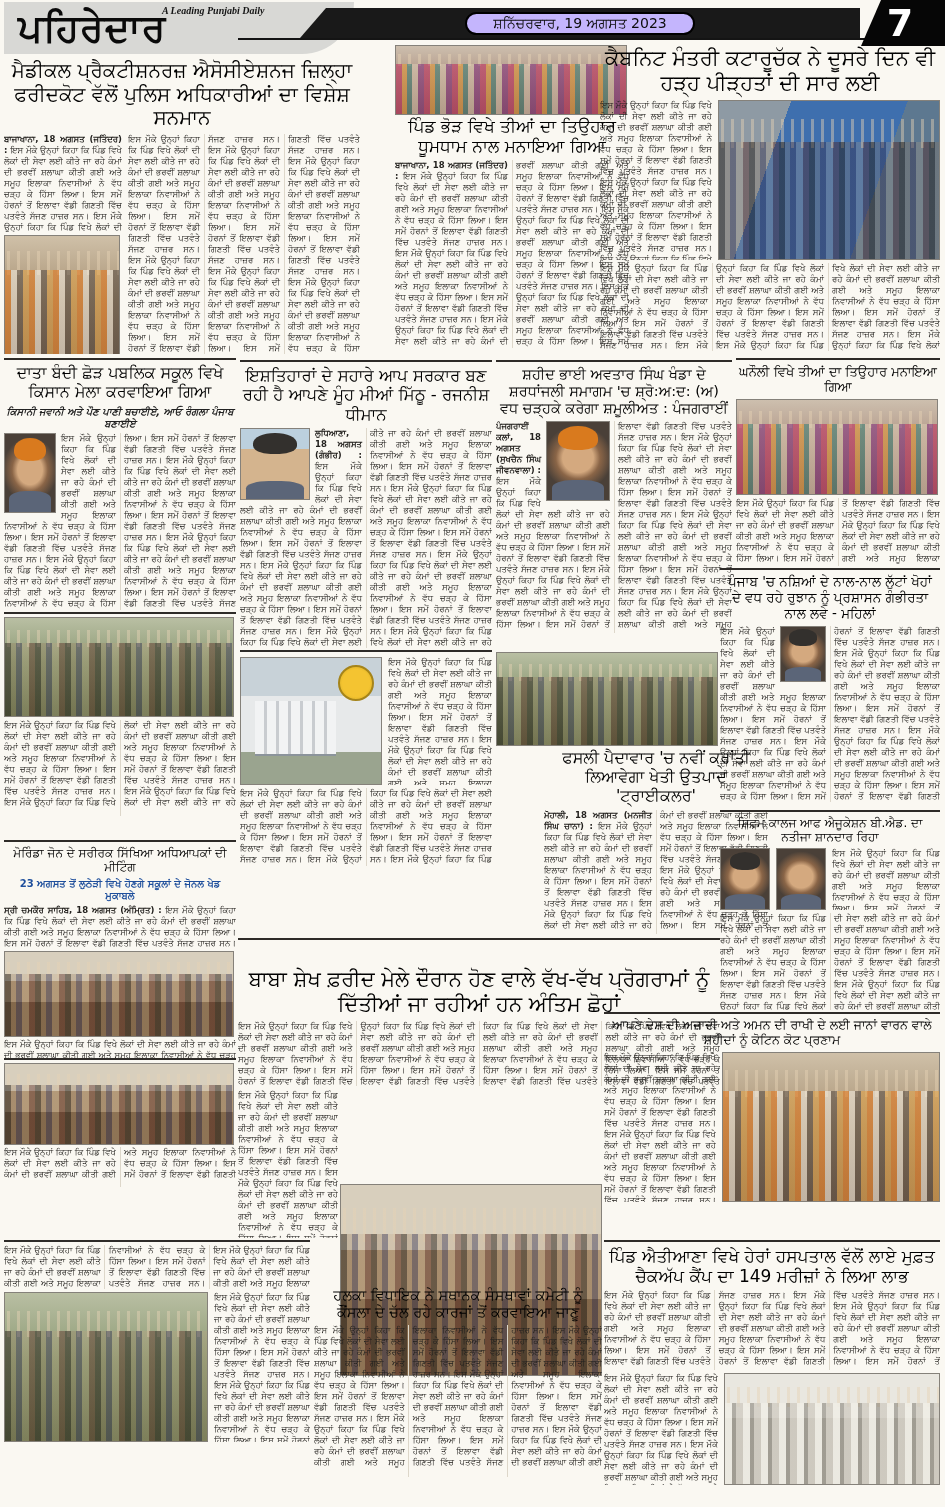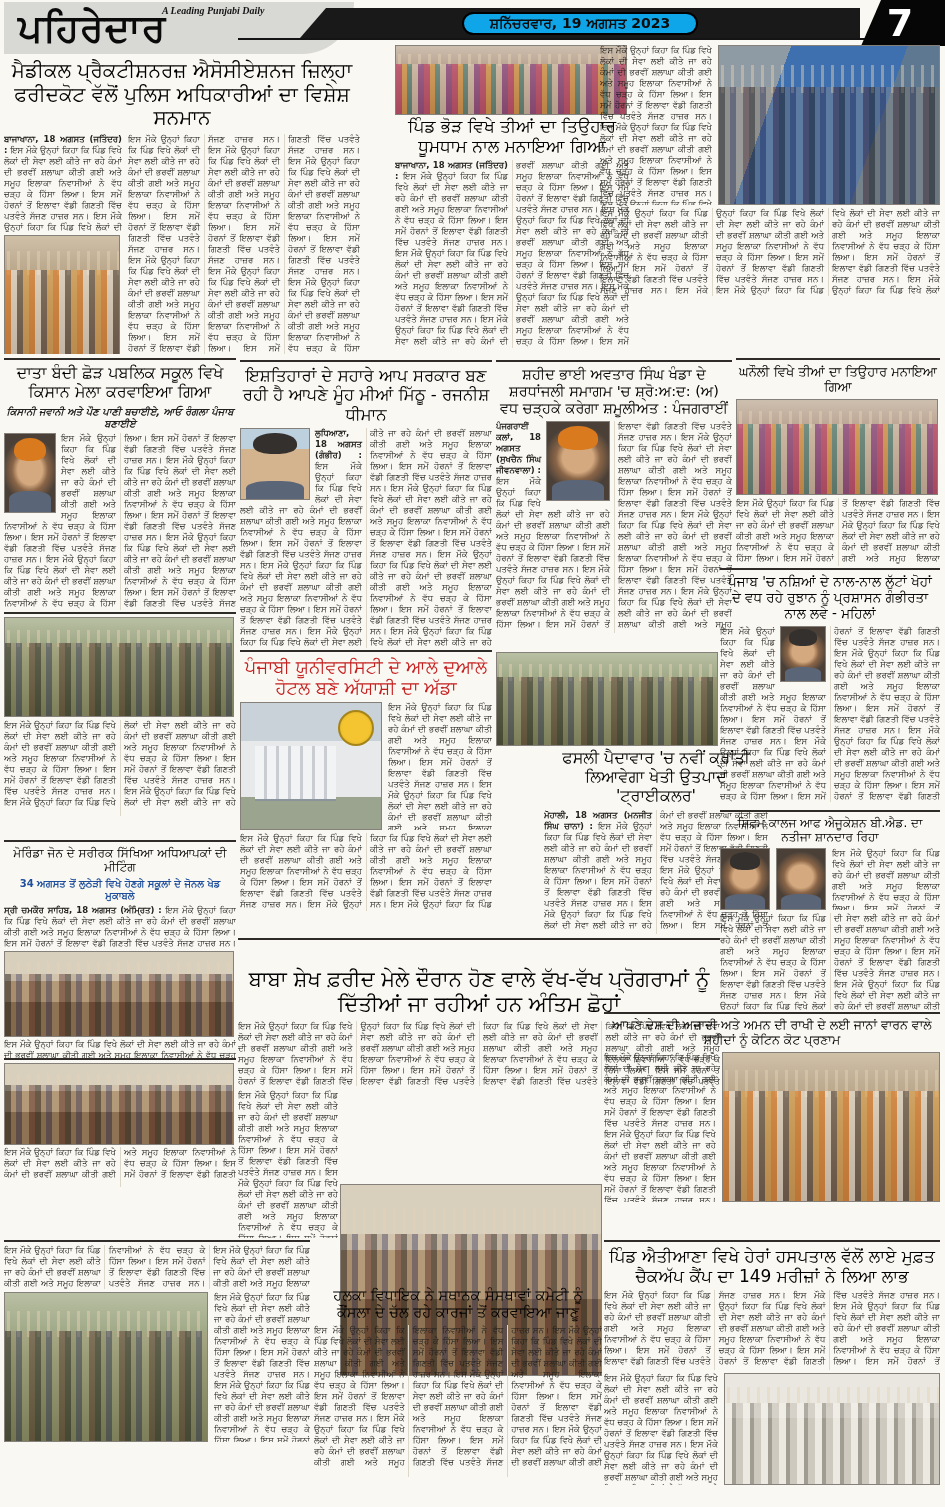--- a/index.html
+++ b/index.html
@@ -46,21 +46,21 @@
   .turban-dark::before{content:"";position:absolute;left:18%;top:5%;width:64%;height:30%;border-radius:50% 50% 40% 40%;background:#33302d;}
   .t-office{background:linear-gradient(180deg,#bcd0de 0 28%,#d4b48e 28%);}
   .pfloat{float:left;margin:0 5px 2px 0;}
   .pfloat-r{float:right;margin:0 0 2px 5px;}
   
   #masthead-box{position:absolute;left:4px;top:2px;width:350px;height:52px;background:#d8d8d5;border-radius:0 0 60px 0;}
   #logo{position:absolute;left:14px;top:4px;font-size:38px;font-weight:bold;letter-spacing:1px;color:#0a0a0a;}
   #tagline{position:absolute;left:158px;top:3px;font-family:"Liberation Serif",serif;font-style:italic;font-weight:bold;font-size:10px;color:#141414;}
   #band{position:absolute;left:300px;top:8px;width:560px;height:30px;background:#191919;
     clip-path:polygon(26px 0,100% 0,100% 100%,0 100%);display:flex;align-items:center;justify-content:center;}
-  #date-pill{background:#0ea5e9;border:2px solid #000;border-radius:14px;padding:1px 26px;font-size:14px;font-weight:bold;color:#0c0c0c;white-space:nowrap;}
+  #date-pill{background:#c4b5fd;border:2px solid #000;border-radius:14px;padding:1px 26px;font-size:14px;font-weight:normal;color:#0c0c0c;white-space:nowrap;}
   #band-rule{position:absolute;left:238px;top:38px;width:707px;height:2px;background:#141414;}
   #pagenum{position:absolute;right:0;top:0;width:90px;height:46px;background:#060606;
     clip-path:polygon(26px 0,100% 0,100% 100%,6px 100%);display:flex;align-items:center;justify-content:center;
     color:#fff;font-size:38px;font-weight:bold;}
 </style>
 </head>
 <body>
 
 <div id="masthead-box">
   <div id="tagline">A Leading Punjabi Daily</div>
@@ -83,20 +83,21 @@
   </div>
 </div>
 
 <div class="art" style="left:362px;top:45px;width:234px;height:312px;margin-left:33px;">
   <div class="photo t-colorful crowd" style="width:232px;height:70px;"></div>
   <div class="h1" style="font-size:17px;">ਪਿੰਡ ਭੋੜ ਵਿਖੇ ਤੀਆਂ ਦਾ ਤਿਉਹਾਰ ਧੂਮਧਾਮ ਨਾਲ ਮਨਾਇਆ ਗਿਆ</div>
   <div class="greek cols2" style="height:188px;"><b class="dateline">ਬਾਜਾਖਾਨਾ, 18 ਅਗਸਤ (ਜਤਿੰਦਰ) :</b> <span>ਇਸ ਮੌਕੇ ਉਨ੍ਹਾਂ ਕਿਹਾ ਕਿ ਪਿੰਡ ਵਿਖੇ ਲੋਕਾਂ ਦੀ ਸੇਵਾ ਲਈ ਕੀਤੇ ਜਾ ਰਹੇ ਕੰਮਾਂ ਦੀ ਭਰਵੀਂ ਸ਼ਲਾਘਾ ਕੀਤੀ ਗਈ ਅਤੇ ਸਮੂਹ ਇਲਾਕਾ ਨਿਵਾਸੀਆਂ ਨੇ ਵੱਧ ਚੜ੍ਹ ਕੇ ਹਿੱਸਾ ਲਿਆ। ਇਸ ਸਮੇਂ ਹੋਰਨਾਂ ਤੋਂ ਇਲਾਵਾ ਵੱਡੀ ਗਿਣਤੀ ਵਿੱਚ ਪਤਵੰਤੇ ਸੱਜਣ ਹਾਜ਼ਰ ਸਨ। ਇਸ ਮੌਕੇ ਉਨ੍ਹਾਂ ਕਿਹਾ ਕਿ ਪਿੰਡ ਵਿਖੇ ਲੋਕਾਂ ਦੀ ਸੇਵਾ ਲਈ ਕੀਤੇ ਜਾ ਰਹੇ ਕੰਮਾਂ ਦੀ ਭਰਵੀਂ ਸ਼ਲਾਘਾ ਕੀਤੀ ਗਈ ਅਤੇ ਸਮੂਹ ਇਲਾਕਾ ਨਿਵਾਸੀਆਂ ਨੇ ਵੱਧ ਚੜ੍ਹ ਕੇ ਹਿੱਸਾ ਲਿਆ। ਇਸ ਸਮੇਂ ਹੋਰਨਾਂ ਤੋਂ ਇਲਾਵਾ ਵੱਡੀ ਗਿਣਤੀ ਵਿੱਚ ਪਤਵੰਤੇ ਸੱਜਣ ਹਾਜ਼ਰ ਸਨ। ਇਸ ਮੌਕੇ ਉਨ੍ਹਾਂ ਕਿਹਾ ਕਿ ਪਿੰਡ ਵਿਖੇ ਲੋਕਾਂ ਦੀ ਸੇਵਾ ਲਈ ਕੀਤੇ ਜਾ ਰਹੇ ਕੰਮਾਂ ਦੀ ਭਰਵੀਂ ਸ਼ਲਾਘਾ ਕੀਤੀ ਗਈ ਅਤੇ ਸਮੂਹ ਇਲਾਕਾ ਨਿਵਾਸੀਆਂ ਨੇ ਵੱਧ ਚੜ੍ਹ ਕੇ ਹਿੱਸਾ ਲਿਆ। ਇਸ ਸਮੇਂ ਹੋਰਨਾਂ ਤੋਂ ਇਲਾਵਾ ਵੱਡੀ ਗਿਣਤੀ ਵਿੱਚ ਪਤਵੰਤੇ ਸੱਜਣ ਹਾਜ਼ਰ ਸਨ। ਇਸ ਮੌਕੇ ਉਨ੍ਹਾਂ ਕਿਹਾ ਕਿ ਪਿੰਡ ਵਿਖੇ ਲੋਕਾਂ ਦੀ ਸੇਵਾ ਲਈ ਕੀਤੇ ਜਾ ਰਹੇ ਕੰਮਾਂ ਦੀ ਭਰਵੀਂ ਸ਼ਲਾਘਾ ਕੀਤੀ ਗਈ ਅਤੇ ਸਮੂਹ ਇਲਾਕਾ ਨਿਵਾਸੀਆਂ ਨੇ ਵੱਧ ਚੜ੍ਹ ਕੇ ਹਿੱਸਾ ਲਿਆ। ਇਸ ਸਮੇਂ ਹੋਰਨਾਂ ਤੋਂ ਇਲਾਵਾ ਵੱਡੀ ਗਿਣਤੀ ਵਿੱਚ ਪਤਵੰਤੇ ਸੱਜਣ ਹਾਜ਼ਰ ਸਨ। ਇਸ ਮੌਕੇ ਉਨ੍ਹਾਂ ਕਿਹਾ ਕਿ ਪਿੰਡ ਵਿਖੇ ਲੋਕਾਂ ਦੀ ਸੇਵਾ ਲਈ ਕੀਤੇ ਜਾ ਰਹੇ ਕੰਮਾਂ ਦੀ ਭਰਵੀਂ ਸ਼ਲਾਘਾ ਕੀਤੀ ਗਈ ਅਤੇ ਸਮੂਹ ਇਲਾਕਾ ਨਿਵਾਸੀਆਂ ਨੇ ਵੱਧ ਚੜ੍ਹ ਕੇ ਹਿੱਸਾ ਲਿਆ। ਇਸ ਸਮੇਂ ਹੋਰਨਾਂ ਤੋਂ ਇਲਾਵਾ ਵੱਡੀ ਗਿਣਤੀ ਵਿੱਚ ਪਤਵੰਤੇ ਸੱਜਣ ਹਾਜ਼ਰ ਸਨ। </span></div>
 </div>
 
 <div class="art" style="left:600px;top:45px;width:340px;height:310px;">
+  <div class="h1" style="font-size:21px;">ਕੈਬਨਿਟ ਮੰਤਰੀ ਕਟਾਰੂਚੱਕ ਨੇ ਦੂਸਰੇ ਦਿਨ ਵੀ ਹੜ੍ਹ ਪੀੜ੍ਹਤਾਂ ਦੀ ਸਾਰ ਲਈ</div>
   <div class="row" style="height:160px;">
     <div class="greek" style="width:112px;height:160px;"><span>ਇਸ ਮੌਕੇ ਉਨ੍ਹਾਂ ਕਿਹਾ ਕਿ ਪਿੰਡ ਵਿਖੇ ਲੋਕਾਂ ਦੀ ਸੇਵਾ ਲਈ ਕੀਤੇ ਜਾ ਰਹੇ ਕੰਮਾਂ ਦੀ ਭਰਵੀਂ ਸ਼ਲਾਘਾ ਕੀਤੀ ਗਈ ਅਤੇ ਸਮੂਹ ਇਲਾਕਾ ਨਿਵਾਸੀਆਂ ਨੇ ਵੱਧ ਚੜ੍ਹ ਕੇ ਹਿੱਸਾ ਲਿਆ। ਇਸ ਸਮੇਂ ਹੋਰਨਾਂ ਤੋਂ ਇਲਾਵਾ ਵੱਡੀ ਗਿਣਤੀ ਵਿੱਚ ਪਤਵੰਤੇ ਸੱਜਣ ਹਾਜ਼ਰ ਸਨ। ਇਸ ਮੌਕੇ ਉਨ੍ਹਾਂ ਕਿਹਾ ਕਿ ਪਿੰਡ ਵਿਖੇ ਲੋਕਾਂ ਦੀ ਸੇਵਾ ਲਈ ਕੀਤੇ ਜਾ ਰਹੇ ਕੰਮਾਂ ਦੀ ਭਰਵੀਂ ਸ਼ਲਾਘਾ ਕੀਤੀ ਗਈ ਅਤੇ ਸਮੂਹ ਇਲਾਕਾ ਨਿਵਾਸੀਆਂ ਨੇ ਵੱਧ ਚੜ੍ਹ ਕੇ ਹਿੱਸਾ ਲਿਆ। ਇਸ ਸਮੇਂ ਹੋਰਨਾਂ ਤੋਂ ਇਲਾਵਾ ਵੱਡੀ ਗਿਣਤੀ ਵਿੱਚ ਪਤਵੰਤੇ ਸੱਜਣ ਹਾਜ਼ਰ ਸਨ। ਇਸ ਮੌਕੇ ਉਨ੍ਹਾਂ ਕਿਹਾ ਕਿ ਪਿੰਡ ਵਿਖੇ ਲੋਕਾਂ ਦੀ ਸੇਵਾ ਲਈ ਕੀਤੇ ਜਾ ਰਹੇ ਕੰਮਾਂ ਦੀ ਭਰਵੀਂ ਸ਼ਲਾਘਾ ਕੀਤੀ ਗਈ ਅਤੇ ਸਮੂਹ ਇਲਾਕਾ ਨਿਵਾਸੀਆਂ ਨੇ ਵੱਧ ਚੜ੍ਹ ਕੇ ਹਿੱਸਾ ਲਿਆ। ਇਸ ਸਮੇਂ ਹੋਰਨਾਂ ਤੋਂ ਇਲਾਵਾ ਵੱਡੀ ਗਿਣਤੀ ਵਿੱਚ ਪਤਵੰਤੇ ਸੱਜਣ ਹਾਜ਼ਰ ਸਨ। </span></div>
     <div class="photo t-blue crowd" style="flex:1;height:160px;"></div>
   </div>
   <div class="greek cols3" style="height:88px;margin-top:3px;"><span>ਇਸ ਮੌਕੇ ਉਨ੍ਹਾਂ ਕਿਹਾ ਕਿ ਪਿੰਡ ਵਿਖੇ ਲੋਕਾਂ ਦੀ ਸੇਵਾ ਲਈ ਕੀਤੇ ਜਾ ਰਹੇ ਕੰਮਾਂ ਦੀ ਭਰਵੀਂ ਸ਼ਲਾਘਾ ਕੀਤੀ ਗਈ ਅਤੇ ਸਮੂਹ ਇਲਾਕਾ ਨਿਵਾਸੀਆਂ ਨੇ ਵੱਧ ਚੜ੍ਹ ਕੇ ਹਿੱਸਾ ਲਿਆ। ਇਸ ਸਮੇਂ ਹੋਰਨਾਂ ਤੋਂ ਇਲਾਵਾ ਵੱਡੀ ਗਿਣਤੀ ਵਿੱਚ ਪਤਵੰਤੇ ਸੱਜਣ ਹਾਜ਼ਰ ਸਨ। ਇਸ ਮੌਕੇ ਉਨ੍ਹਾਂ ਕਿਹਾ ਕਿ ਪਿੰਡ ਵਿਖੇ ਲੋਕਾਂ ਦੀ ਸੇਵਾ ਲਈ ਕੀਤੇ ਜਾ ਰਹੇ ਕੰਮਾਂ ਦੀ ਭਰਵੀਂ ਸ਼ਲਾਘਾ ਕੀਤੀ ਗਈ ਅਤੇ ਸਮੂਹ ਇਲਾਕਾ ਨਿਵਾਸੀਆਂ ਨੇ ਵੱਧ ਚੜ੍ਹ ਕੇ ਹਿੱਸਾ ਲਿਆ। ਇਸ ਸਮੇਂ ਹੋਰਨਾਂ ਤੋਂ ਇਲਾਵਾ ਵੱਡੀ ਗਿਣਤੀ ਵਿੱਚ ਪਤਵੰਤੇ ਸੱਜਣ ਹਾਜ਼ਰ ਸਨ। ਇਸ ਮੌਕੇ ਉਨ੍ਹਾਂ ਕਿਹਾ ਕਿ ਪਿੰਡ ਵਿਖੇ ਲੋਕਾਂ ਦੀ ਸੇਵਾ ਲਈ ਕੀਤੇ ਜਾ ਰਹੇ ਕੰਮਾਂ ਦੀ ਭਰਵੀਂ ਸ਼ਲਾਘਾ ਕੀਤੀ ਗਈ ਅਤੇ ਸਮੂਹ ਇਲਾਕਾ ਨਿਵਾਸੀਆਂ ਨੇ ਵੱਧ ਚੜ੍ਹ ਕੇ ਹਿੱਸਾ ਲਿਆ। ਇਸ ਸਮੇਂ ਹੋਰਨਾਂ ਤੋਂ ਇਲਾਵਾ ਵੱਡੀ ਗਿਣਤੀ ਵਿੱਚ ਪਤਵੰਤੇ ਸੱਜਣ ਹਾਜ਼ਰ ਸਨ। ਇਸ ਮੌਕੇ ਉਨ੍ਹਾਂ ਕਿਹਾ ਕਿ ਪਿੰਡ ਵਿਖੇ ਲੋਕਾਂ ਦੀ ਸੇਵਾ ਲਈ ਕੀਤੇ ਜਾ ਰਹੇ ਕੰਮਾਂ ਦੀ ਭਰਵੀਂ ਸ਼ਲਾਘਾ ਕੀਤੀ ਗਈ ਅਤੇ ਸਮੂਹ ਇਲਾਕਾ ਨਿਵਾਸੀਆਂ ਨੇ ਵੱਧ ਚੜ੍ਹ ਕੇ ਹਿੱਸਾ ਲਿਆ। ਇਸ ਸਮੇਂ ਹੋਰਨਾਂ ਤੋਂ ਇਲਾਵਾ ਵੱਡੀ ਗਿਣਤੀ ਵਿੱਚ ਪਤਵੰਤੇ ਸੱਜਣ ਹਾਜ਼ਰ ਸਨ। </span></div>
 </div>
 
 <div class="art ruled" style="left:4px;top:358px;width:232px;height:252px;">
   <div class="h1" style="font-size:16px;">ਦਾਤਾ ਬੰਦੀ ਛੋੜ ਪਬਲਿਕ ਸਕੂਲ ਵਿਖੇ ਕਿਸਾਨ ਮੇਲਾ ਕਰਵਾਇਆ ਗਿਆ</div>
   <div class="sub">ਕਿਸਾਨੀ ਜਵਾਨੀ ਅਤੇ ਪੌਣ ਪਾਣੀ ਬਚਾਈਏ, ਆਓ ਰੰਗਲਾ ਪੰਜਾਬ ਬਣਾਈਏ</div>
@@ -135,21 +136,20 @@
     <span>ਇਸ ਮੌਕੇ ਉਨ੍ਹਾਂ ਕਿਹਾ ਕਿ ਪਿੰਡ ਵਿਖੇ ਲੋਕਾਂ ਦੀ ਸੇਵਾ ਲਈ ਕੀਤੇ ਜਾ ਰਹੇ ਕੰਮਾਂ ਦੀ ਭਰਵੀਂ ਸ਼ਲਾਘਾ ਕੀਤੀ ਗਈ ਅਤੇ ਸਮੂਹ ਇਲਾਕਾ ਨਿਵਾਸੀਆਂ ਨੇ ਵੱਧ ਚੜ੍ਹ ਕੇ ਹਿੱਸਾ ਲਿਆ। ਇਸ ਸਮੇਂ ਹੋਰਨਾਂ ਤੋਂ ਇਲਾਵਾ ਵੱਡੀ ਗਿਣਤੀ ਵਿੱਚ ਪਤਵੰਤੇ ਸੱਜਣ ਹਾਜ਼ਰ ਸਨ। ਇਸ ਮੌਕੇ ਉਨ੍ਹਾਂ ਕਿਹਾ ਕਿ ਪਿੰਡ ਵਿਖੇ ਲੋਕਾਂ ਦੀ ਸੇਵਾ ਲਈ ਕੀਤੇ ਜਾ ਰਹੇ ਕੰਮਾਂ ਦੀ ਭਰਵੀਂ ਸ਼ਲਾਘਾ ਕੀਤੀ ਗਈ ਅਤੇ ਸਮੂਹ ਇਲਾਕਾ ਨਿਵਾਸੀਆਂ ਨੇ ਵੱਧ ਚੜ੍ਹ ਕੇ ਹਿੱਸਾ ਲਿਆ। ਇਸ ਸਮੇਂ ਹੋਰਨਾਂ ਤੋਂ ਇਲਾਵਾ ਵੱਡੀ ਗਿਣਤੀ ਵਿੱਚ ਪਤਵੰਤੇ ਸੱਜਣ ਹਾਜ਼ਰ ਸਨ। ਇਸ ਮੌਕੇ ਉਨ੍ਹਾਂ ਕਿਹਾ ਕਿ ਪਿੰਡ ਵਿਖੇ ਲੋਕਾਂ ਦੀ ਸੇਵਾ ਲਈ ਕੀਤੇ ਜਾ ਰਹੇ ਕੰਮਾਂ ਦੀ ਭਰਵੀਂ ਸ਼ਲਾਘਾ ਕੀਤੀ ਗਈ ਅਤੇ ਸਮੂਹ ਇਲਾਕਾ ਨਿਵਾਸੀਆਂ ਨੇ ਵੱਧ ਚੜ੍ਹ ਕੇ ਹਿੱਸਾ ਲਿਆ। ਇਸ ਸਮੇਂ ਹੋਰਨਾਂ ਤੋਂ ਇਲਾਵਾ ਵੱਡੀ ਗਿਣਤੀ ਵਿੱਚ ਪਤਵੰਤੇ ਸੱਜਣ ਹਾਜ਼ਰ ਸਨ। ਇਸ ਮੌਕੇ ਉਨ੍ਹਾਂ ਕਿਹਾ ਕਿ ਪਿੰਡ ਵਿਖੇ ਲੋਕਾਂ ਦੀ ਸੇਵਾ ਲਈ ਕੀਤੇ ਜਾ ਰਹੇ ਕੰਮਾਂ ਦੀ ਭਰਵੀਂ ਸ਼ਲਾਘਾ ਕੀਤੀ ਗਈ ਅਤੇ ਸਮੂਹ ਇਲਾਕਾ ਨਿਵਾਸੀਆਂ ਨੇ ਵੱਧ ਚੜ੍ਹ ਕੇ ਹਿੱਸਾ ਲਿਆ। ਇਸ ਸਮੇਂ ਹੋਰਨਾਂ ਤੋਂ ਇਲਾਵਾ ਵੱਡੀ ਗਿਣਤੀ ਵਿੱਚ ਪਤਵੰਤੇ ਸੱਜਣ ਹਾਜ਼ਰ ਸਨ। ਇਸ ਮੌਕੇ ਉਨ੍ਹਾਂ ਕਿਹਾ ਕਿ ਪਿੰਡ ਵਿਖੇ ਲੋਕਾਂ ਦੀ ਸੇਵਾ ਲਈ ਕੀਤੇ ਜਾ ਰਹੇ ਕੰਮਾਂ ਦੀ ਭਰਵੀਂ ਸ਼ਲਾਘਾ ਕੀਤੀ ਗਈ ਅਤੇ ਸਮੂਹ ਇਲਾਕਾ ਨਿਵਾਸੀਆਂ ਨੇ ਵੱਧ ਚੜ੍ਹ ਕੇ ਹਿੱਸਾ ਲਿਆ। ਇਸ ਸਮੇਂ ਹੋਰਨਾਂ ਤੋਂ ਇਲਾਵਾ ਵੱਡੀ ਗਿਣਤੀ ਵਿੱਚ ਪਤਵੰਤੇ ਸੱਜਣ ਹਾਜ਼ਰ ਸਨ। </span>
   </div>
 </div>
 
 <div class="art ruled" style="left:4px;top:612px;width:232px;height:226px;">
   <div class="photo t-green crowd" style="width:230px;height:100px;"></div>
   <div class="greek cols2" style="height:96px;margin-top:3px;"><span>ਇਸ ਮੌਕੇ ਉਨ੍ਹਾਂ ਕਿਹਾ ਕਿ ਪਿੰਡ ਵਿਖੇ ਲੋਕਾਂ ਦੀ ਸੇਵਾ ਲਈ ਕੀਤੇ ਜਾ ਰਹੇ ਕੰਮਾਂ ਦੀ ਭਰਵੀਂ ਸ਼ਲਾਘਾ ਕੀਤੀ ਗਈ ਅਤੇ ਸਮੂਹ ਇਲਾਕਾ ਨਿਵਾਸੀਆਂ ਨੇ ਵੱਧ ਚੜ੍ਹ ਕੇ ਹਿੱਸਾ ਲਿਆ। ਇਸ ਸਮੇਂ ਹੋਰਨਾਂ ਤੋਂ ਇਲਾਵਾ ਵੱਡੀ ਗਿਣਤੀ ਵਿੱਚ ਪਤਵੰਤੇ ਸੱਜਣ ਹਾਜ਼ਰ ਸਨ। ਇਸ ਮੌਕੇ ਉਨ੍ਹਾਂ ਕਿਹਾ ਕਿ ਪਿੰਡ ਵਿਖੇ ਲੋਕਾਂ ਦੀ ਸੇਵਾ ਲਈ ਕੀਤੇ ਜਾ ਰਹੇ ਕੰਮਾਂ ਦੀ ਭਰਵੀਂ ਸ਼ਲਾਘਾ ਕੀਤੀ ਗਈ ਅਤੇ ਸਮੂਹ ਇਲਾਕਾ ਨਿਵਾਸੀਆਂ ਨੇ ਵੱਧ ਚੜ੍ਹ ਕੇ ਹਿੱਸਾ ਲਿਆ। ਇਸ ਸਮੇਂ ਹੋਰਨਾਂ ਤੋਂ ਇਲਾਵਾ ਵੱਡੀ ਗਿਣਤੀ ਵਿੱਚ ਪਤਵੰਤੇ ਸੱਜਣ ਹਾਜ਼ਰ ਸਨ। ਇਸ ਮੌਕੇ ਉਨ੍ਹਾਂ ਕਿਹਾ ਕਿ ਪਿੰਡ ਵਿਖੇ ਲੋਕਾਂ ਦੀ ਸੇਵਾ ਲਈ ਕੀਤੇ ਜਾ ਰਹੇ ਕੰਮਾਂ ਦੀ ਭਰਵੀਂ ਸ਼ਲਾਘਾ ਕੀਤੀ ਗਈ ਅਤੇ ਸਮੂਹ ਇਲਾਕਾ ਨਿਵਾਸੀਆਂ ਨੇ ਵੱਧ ਚੜ੍ਹ ਕੇ ਹਿੱਸਾ ਲਿਆ। ਇਸ ਸਮੇਂ ਹੋਰਨਾਂ ਤੋਂ ਇਲਾਵਾ ਵੱਡੀ ਗਿਣਤੀ ਵਿੱਚ ਪਤਵੰਤੇ ਸੱਜਣ ਹਾਜ਼ਰ ਸਨ। ਇਸ ਮੌਕੇ ਉਨ੍ਹਾਂ ਕਿਹਾ ਕਿ ਪਿੰਡ ਵਿਖੇ ਲੋਕਾਂ ਦੀ ਸੇਵਾ ਲਈ ਕੀਤੇ ਜਾ ਰਹੇ ਕੰਮਾਂ ਦੀ ਭਰਵੀਂ ਸ਼ਲਾਘਾ ਕੀਤੀ ਗਈ ਅਤੇ ਸਮੂਹ ਇਲਾਕਾ ਨਿਵਾਸੀਆਂ ਨੇ ਵੱਧ ਚੜ੍ਹ ਕੇ ਹਿੱਸਾ ਲਿਆ। ਇਸ ਸਮੇਂ ਹੋਰਨਾਂ ਤੋਂ ਇਲਾਵਾ ਵੱਡੀ ਗਿਣਤੀ ਵਿੱਚ ਪਤਵੰਤੇ ਸੱਜਣ ਹਾਜ਼ਰ ਸਨ। </span></div>
 </div>
 
 <div class="art ruled" style="left:240px;top:650px;width:252px;height:286px;">
-  <div class="h1 red" style="font-size:18px;">ਪੰਜਾਬੀ ਯੂਨੀਵਰਸਿਟੀ ਦੇ ਆਲੇ ਦੁਆਲੇ ਹੋਟਲ ਬਣੇ ਅੱਯਾਸ਼ੀ ਦਾ ਅੱਡਾ</div>
   <div class="row" style="height:128px;margin-top:2px;">
     <div class="photo t-building" style="width:142px;height:128px;">
         <span class="emblem"></span>
       </div>
     <div class="greek" style="flex:1;height:128px;"><span>ਇਸ ਮੌਕੇ ਉਨ੍ਹਾਂ ਕਿਹਾ ਕਿ ਪਿੰਡ ਵਿਖੇ ਲੋਕਾਂ ਦੀ ਸੇਵਾ ਲਈ ਕੀਤੇ ਜਾ ਰਹੇ ਕੰਮਾਂ ਦੀ ਭਰਵੀਂ ਸ਼ਲਾਘਾ ਕੀਤੀ ਗਈ ਅਤੇ ਸਮੂਹ ਇਲਾਕਾ ਨਿਵਾਸੀਆਂ ਨੇ ਵੱਧ ਚੜ੍ਹ ਕੇ ਹਿੱਸਾ ਲਿਆ। ਇਸ ਸਮੇਂ ਹੋਰਨਾਂ ਤੋਂ ਇਲਾਵਾ ਵੱਡੀ ਗਿਣਤੀ ਵਿੱਚ ਪਤਵੰਤੇ ਸੱਜਣ ਹਾਜ਼ਰ ਸਨ। ਇਸ ਮੌਕੇ ਉਨ੍ਹਾਂ ਕਿਹਾ ਕਿ ਪਿੰਡ ਵਿਖੇ ਲੋਕਾਂ ਦੀ ਸੇਵਾ ਲਈ ਕੀਤੇ ਜਾ ਰਹੇ ਕੰਮਾਂ ਦੀ ਭਰਵੀਂ ਸ਼ਲਾਘਾ ਕੀਤੀ ਗਈ ਅਤੇ ਸਮੂਹ ਇਲਾਕਾ ਨਿਵਾਸੀਆਂ ਨੇ ਵੱਧ ਚੜ੍ਹ ਕੇ ਹਿੱਸਾ ਲਿਆ। ਇਸ ਸਮੇਂ ਹੋਰਨਾਂ ਤੋਂ ਇਲਾਵਾ ਵੱਡੀ ਗਿਣਤੀ ਵਿੱਚ ਪਤਵੰਤੇ ਸੱਜਣ ਹਾਜ਼ਰ ਸਨ। ਇਸ ਮੌਕੇ ਉਨ੍ਹਾਂ ਕਿਹਾ ਕਿ ਪਿੰਡ ਵਿਖੇ ਲੋਕਾਂ ਦੀ ਸੇਵਾ ਲਈ ਕੀਤੇ ਜਾ ਰਹੇ ਕੰਮਾਂ ਦੀ ਭਰਵੀਂ ਸ਼ਲਾਘਾ ਕੀਤੀ ਗਈ ਅਤੇ ਸਮੂਹ ਇਲਾਕਾ ਨਿਵਾਸੀਆਂ ਨੇ ਵੱਧ ਚੜ੍ਹ ਕੇ ਹਿੱਸਾ ਲਿਆ। ਇਸ ਸਮੇਂ ਹੋਰਨਾਂ ਤੋਂ ਇਲਾਵਾ ਵੱਡੀ ਗਿਣਤੀ ਵਿੱਚ ਪਤਵੰਤੇ ਸੱਜਣ ਹਾਜ਼ਰ ਸਨ। </span></div>
   </div>
   <div class="greek cols2" style="height:78px;margin-top:3px;"><span>ਇਸ ਮੌਕੇ ਉਨ੍ਹਾਂ ਕਿਹਾ ਕਿ ਪਿੰਡ ਵਿਖੇ ਲੋਕਾਂ ਦੀ ਸੇਵਾ ਲਈ ਕੀਤੇ ਜਾ ਰਹੇ ਕੰਮਾਂ ਦੀ ਭਰਵੀਂ ਸ਼ਲਾਘਾ ਕੀਤੀ ਗਈ ਅਤੇ ਸਮੂਹ ਇਲਾਕਾ ਨਿਵਾਸੀਆਂ ਨੇ ਵੱਧ ਚੜ੍ਹ ਕੇ ਹਿੱਸਾ ਲਿਆ। ਇਸ ਸਮੇਂ ਹੋਰਨਾਂ ਤੋਂ ਇਲਾਵਾ ਵੱਡੀ ਗਿਣਤੀ ਵਿੱਚ ਪਤਵੰਤੇ ਸੱਜਣ ਹਾਜ਼ਰ ਸਨ। ਇਸ ਮੌਕੇ ਉਨ੍ਹਾਂ ਕਿਹਾ ਕਿ ਪਿੰਡ ਵਿਖੇ ਲੋਕਾਂ ਦੀ ਸੇਵਾ ਲਈ ਕੀਤੇ ਜਾ ਰਹੇ ਕੰਮਾਂ ਦੀ ਭਰਵੀਂ ਸ਼ਲਾਘਾ ਕੀਤੀ ਗਈ ਅਤੇ ਸਮੂਹ ਇਲਾਕਾ ਨਿਵਾਸੀਆਂ ਨੇ ਵੱਧ ਚੜ੍ਹ ਕੇ ਹਿੱਸਾ ਲਿਆ। ਇਸ ਸਮੇਂ ਹੋਰਨਾਂ ਤੋਂ ਇਲਾਵਾ ਵੱਡੀ ਗਿਣਤੀ ਵਿੱਚ ਪਤਵੰਤੇ ਸੱਜਣ ਹਾਜ਼ਰ ਸਨ। ਇਸ ਮੌਕੇ ਉਨ੍ਹਾਂ ਕਿਹਾ ਕਿ ਪਿੰਡ ਵਿਖੇ ਲੋਕਾਂ ਦੀ ਸੇਵਾ ਲਈ ਕੀਤੇ ਜਾ ਰਹੇ ਕੰਮਾਂ ਦੀ ਭਰਵੀਂ ਸ਼ਲਾਘਾ ਕੀਤੀ ਗਈ ਅਤੇ ਸਮੂਹ ਇਲਾਕਾ ਨਿਵਾਸੀਆਂ ਨੇ ਵੱਧ ਚੜ੍ਹ ਕੇ ਹਿੱਸਾ ਲਿਆ। ਇਸ ਸਮੇਂ ਹੋਰਨਾਂ ਤੋਂ ਇਲਾਵਾ ਵੱਡੀ ਗਿਣਤੀ ਵਿੱਚ ਪਤਵੰਤੇ ਸੱਜਣ ਹਾਜ਼ਰ ਸਨ। ਇਸ ਮੌਕੇ ਉਨ੍ਹਾਂ ਕਿਹਾ ਕਿ ਪਿੰਡ ਵਿਖੇ ਲੋਕਾਂ ਦੀ ਸੇਵਾ ਲਈ ਕੀਤੇ ਜਾ ਰਹੇ ਕੰਮਾਂ ਦੀ ਭਰਵੀਂ ਸ਼ਲਾਘਾ ਕੀਤੀ ਗਈ ਅਤੇ ਸਮੂਹ ਇਲਾਕਾ ਨਿਵਾਸੀਆਂ ਨੇ ਵੱਧ ਚੜ੍ਹ ਕੇ ਹਿੱਸਾ ਲਿਆ। ਇਸ ਸਮੇਂ ਹੋਰਨਾਂ ਤੋਂ ਇਲਾਵਾ ਵੱਡੀ ਗਿਣਤੀ ਵਿੱਚ ਪਤਵੰਤੇ ਸੱਜਣ ਹਾਜ਼ਰ ਸਨ। </span></div>
 </div>
 
 <div class="photo t-green crowd art" style="left:496px;top:652px;width:222px;height:94px;"></div>
@@ -163,21 +163,21 @@
   <div class="row" style="height:62px;margin-top:2px;">
     <div class="photo portrait turban-dark" style="width:50px;height:62px;"></div>
     <div class="photo portrait" style="width:50px;height:62px;"></div>
     <div class="greek" style="flex:1;height:62px;"><span>ਇਸ ਮੌਕੇ ਉਨ੍ਹਾਂ ਕਿਹਾ ਕਿ ਪਿੰਡ ਵਿਖੇ ਲੋਕਾਂ ਦੀ ਸੇਵਾ ਲਈ ਕੀਤੇ ਜਾ ਰਹੇ ਕੰਮਾਂ ਦੀ ਭਰਵੀਂ ਸ਼ਲਾਘਾ ਕੀਤੀ ਗਈ ਅਤੇ ਸਮੂਹ ਇਲਾਕਾ ਨਿਵਾਸੀਆਂ ਨੇ ਵੱਧ ਚੜ੍ਹ ਕੇ ਹਿੱਸਾ ਲਿਆ। ਇਸ ਸਮੇਂ ਹੋਰਨਾਂ ਤੋਂ ਇਲਾਵਾ ਵੱਡੀ ਗਿਣਤੀ ਵਿੱਚ ਪਤਵੰਤੇ ਸੱਜਣ ਹਾਜ਼ਰ ਸਨ। ਇਸ ਮੌਕੇ ਉਨ੍ਹਾਂ ਕਿਹਾ ਕਿ ਪਿੰਡ ਵਿਖੇ ਲੋਕਾਂ ਦੀ ਸੇਵਾ ਲਈ ਕੀਤੇ ਜਾ ਰਹੇ ਕੰਮਾਂ ਦੀ ਭਰਵੀਂ ਸ਼ਲਾਘਾ ਕੀਤੀ ਗਈ ਅਤੇ ਸਮੂਹ ਇਲਾਕਾ ਨਿਵਾਸੀਆਂ ਨੇ ਵੱਧ ਚੜ੍ਹ ਕੇ ਹਿੱਸਾ ਲਿਆ। ਇਸ ਸਮੇਂ ਹੋਰਨਾਂ ਤੋਂ ਇਲਾਵਾ ਵੱਡੀ ਗਿਣਤੀ ਵਿੱਚ ਪਤਵੰਤੇ ਸੱਜਣ ਹਾਜ਼ਰ ਸਨ। </span></div>
   </div>
   <div class="greek cols2" style="height:104px;margin-top:3px;"><span>ਇਸ ਮੌਕੇ ਉਨ੍ਹਾਂ ਕਿਹਾ ਕਿ ਪਿੰਡ ਵਿਖੇ ਲੋਕਾਂ ਦੀ ਸੇਵਾ ਲਈ ਕੀਤੇ ਜਾ ਰਹੇ ਕੰਮਾਂ ਦੀ ਭਰਵੀਂ ਸ਼ਲਾਘਾ ਕੀਤੀ ਗਈ ਅਤੇ ਸਮੂਹ ਇਲਾਕਾ ਨਿਵਾਸੀਆਂ ਨੇ ਵੱਧ ਚੜ੍ਹ ਕੇ ਹਿੱਸਾ ਲਿਆ। ਇਸ ਸਮੇਂ ਹੋਰਨਾਂ ਤੋਂ ਇਲਾਵਾ ਵੱਡੀ ਗਿਣਤੀ ਵਿੱਚ ਪਤਵੰਤੇ ਸੱਜਣ ਹਾਜ਼ਰ ਸਨ। ਇਸ ਮੌਕੇ ਉਨ੍ਹਾਂ ਕਿਹਾ ਕਿ ਪਿੰਡ ਵਿਖੇ ਲੋਕਾਂ ਦੀ ਸੇਵਾ ਲਈ ਕੀਤੇ ਜਾ ਰਹੇ ਕੰਮਾਂ ਦੀ ਭਰਵੀਂ ਸ਼ਲਾਘਾ ਕੀਤੀ ਗਈ ਅਤੇ ਸਮੂਹ ਇਲਾਕਾ ਨਿਵਾਸੀਆਂ ਨੇ ਵੱਧ ਚੜ੍ਹ ਕੇ ਹਿੱਸਾ ਲਿਆ। ਇਸ ਸਮੇਂ ਹੋਰਨਾਂ ਤੋਂ ਇਲਾਵਾ ਵੱਡੀ ਗਿਣਤੀ ਵਿੱਚ ਪਤਵੰਤੇ ਸੱਜਣ ਹਾਜ਼ਰ ਸਨ। ਇਸ ਮੌਕੇ ਉਨ੍ਹਾਂ ਕਿਹਾ ਕਿ ਪਿੰਡ ਵਿਖੇ ਲੋਕਾਂ ਦੀ ਸੇਵਾ ਲਈ ਕੀਤੇ ਜਾ ਰਹੇ ਕੰਮਾਂ ਦੀ ਭਰਵੀਂ ਸ਼ਲਾਘਾ ਕੀਤੀ ਗਈ ਅਤੇ ਸਮੂਹ ਇਲਾਕਾ ਨਿਵਾਸੀਆਂ ਨੇ ਵੱਧ ਚੜ੍ਹ ਕੇ ਹਿੱਸਾ ਲਿਆ। ਇਸ ਸਮੇਂ ਹੋਰਨਾਂ ਤੋਂ ਇਲਾਵਾ ਵੱਡੀ ਗਿਣਤੀ ਵਿੱਚ ਪਤਵੰਤੇ ਸੱਜਣ ਹਾਜ਼ਰ ਸਨ। ਇਸ ਮੌਕੇ ਉਨ੍ਹਾਂ ਕਿਹਾ ਕਿ ਪਿੰਡ ਵਿਖੇ ਲੋਕਾਂ ਦੀ ਸੇਵਾ ਲਈ ਕੀਤੇ ਜਾ ਰਹੇ ਕੰਮਾਂ ਦੀ ਭਰਵੀਂ ਸ਼ਲਾਘਾ ਕੀਤੀ ਗਈ ਅਤੇ ਸਮੂਹ ਇਲਾਕਾ ਨਿਵਾਸੀਆਂ ਨੇ ਵੱਧ ਚੜ੍ਹ ਕੇ ਹਿੱਸਾ ਲਿਆ। ਇਸ ਸਮੇਂ ਹੋਰਨਾਂ ਤੋਂ ਇਲਾਵਾ ਵੱਡੀ ਗਿਣਤੀ ਵਿੱਚ ਪਤਵੰਤੇ ਸੱਜਣ ਹਾਜ਼ਰ ਸਨ। </span></div>
 </div>
 
 <div class="art ruled" style="left:4px;top:840px;width:232px;height:218px;">
   <div class="h1" style="font-size:12px;">ਮੋਰਿੰਡਾ ਜੋਨ ਦੇ ਸਰੀਰਕ ਸਿੱਖਿਆ ਅਧਿਆਪਕਾਂ ਦੀ ਮੀਟਿੰਗ</div>
-  <div class="sub blue">34 ਅਗਸਤ ਤੋਂ ਲੁਠੇੜੀ ਵਿਖੇ ਹੋਣਗੇ ਸਕੂਲਾਂ ਦੇ ਜੋਨਲ ਖੇਡ ਮੁਕਾਬਲੇ</div>
+  <div class="sub blue">23 ਅਗਸਤ ਤੋਂ ਲੁਠੇੜੀ ਵਿਖੇ ਹੋਣਗੇ ਸਕੂਲਾਂ ਦੇ ਜੋਨਲ ਖੇਡ ਮੁਕਾਬਲੇ</div>
   <div class="greek" style="height:44px;"><b class="dateline">ਸ੍ਰੀ ਚਮਕੌਰ ਸਾਹਿਬ, 18 ਅਗਸਤ (ਅੰਮ੍ਰਿਤ) :</b> <span>ਇਸ ਮੌਕੇ ਉਨ੍ਹਾਂ ਕਿਹਾ ਕਿ ਪਿੰਡ ਵਿਖੇ ਲੋਕਾਂ ਦੀ ਸੇਵਾ ਲਈ ਕੀਤੇ ਜਾ ਰਹੇ ਕੰਮਾਂ ਦੀ ਭਰਵੀਂ ਸ਼ਲਾਘਾ ਕੀਤੀ ਗਈ ਅਤੇ ਸਮੂਹ ਇਲਾਕਾ ਨਿਵਾਸੀਆਂ ਨੇ ਵੱਧ ਚੜ੍ਹ ਕੇ ਹਿੱਸਾ ਲਿਆ। ਇਸ ਸਮੇਂ ਹੋਰਨਾਂ ਤੋਂ ਇਲਾਵਾ ਵੱਡੀ ਗਿਣਤੀ ਵਿੱਚ ਪਤਵੰਤੇ ਸੱਜਣ ਹਾਜ਼ਰ ਸਨ। ਇਸ ਮੌਕੇ ਉਨ੍ਹਾਂ ਕਿਹਾ ਕਿ ਪਿੰਡ ਵਿਖੇ ਲੋਕਾਂ ਦੀ ਸੇਵਾ ਲਈ ਕੀਤੇ ਜਾ ਰਹੇ ਕੰਮਾਂ ਦੀ ਭਰਵੀਂ ਸ਼ਲਾਘਾ ਕੀਤੀ ਗਈ ਅਤੇ ਸਮੂਹ ਇਲਾਕਾ ਨਿਵਾਸੀਆਂ ਨੇ ਵੱਧ ਚੜ੍ਹ ਕੇ ਹਿੱਸਾ ਲਿਆ। ਇਸ ਸਮੇਂ ਹੋਰਨਾਂ ਤੋਂ ਇਲਾਵਾ ਵੱਡੀ ਗਿਣਤੀ ਵਿੱਚ ਪਤਵੰਤੇ ਸੱਜਣ ਹਾਜ਼ਰ ਸਨ। </span></div>
   <div class="photo t-room crowd" style="width:230px;height:86px;margin-top:2px;"></div>
   <div class="greek" style="height:50px;margin-top:2px;"><span>ਇਸ ਮੌਕੇ ਉਨ੍ਹਾਂ ਕਿਹਾ ਕਿ ਪਿੰਡ ਵਿਖੇ ਲੋਕਾਂ ਦੀ ਸੇਵਾ ਲਈ ਕੀਤੇ ਜਾ ਰਹੇ ਕੰਮਾਂ ਦੀ ਭਰਵੀਂ ਸ਼ਲਾਘਾ ਕੀਤੀ ਗਈ ਅਤੇ ਸਮੂਹ ਇਲਾਕਾ ਨਿਵਾਸੀਆਂ ਨੇ ਵੱਧ ਚੜ੍ਹ ਕੇ ਹਿੱਸਾ ਲਿਆ। ਇਸ ਸਮੇਂ ਹੋਰਨਾਂ ਤੋਂ ਇਲਾਵਾ ਵੱਡੀ ਗਿਣਤੀ ਵਿੱਚ ਪਤਵੰਤੇ ਸੱਜਣ ਹਾਜ਼ਰ ਸਨ। ਇਸ ਮੌਕੇ ਉਨ੍ਹਾਂ ਕਿਹਾ ਕਿ ਪਿੰਡ ਵਿਖੇ ਲੋਕਾਂ ਦੀ ਸੇਵਾ ਲਈ ਕੀਤੇ ਜਾ ਰਹੇ ਕੰਮਾਂ ਦੀ ਭਰਵੀਂ ਸ਼ਲਾਘਾ ਕੀਤੀ ਗਈ ਅਤੇ ਸਮੂਹ ਇਲਾਕਾ ਨਿਵਾਸੀਆਂ ਨੇ ਵੱਧ ਚੜ੍ਹ ਕੇ ਹਿੱਸਾ ਲਿਆ। ਇਸ ਸਮੇਂ ਹੋਰਨਾਂ ਤੋਂ ਇਲਾਵਾ ਵੱਡੀ ਗਿਣਤੀ ਵਿੱਚ ਪਤਵੰਤੇ ਸੱਜਣ ਹਾਜ਼ਰ ਸਨ। </span></div>
 </div>
 
 <div class="art ruled" style="left:238px;top:938px;width:482px;height:148px;">
   <div class="h1" style="font-size:21px;margin-top:24px;">ਬਾਬਾ ਸ਼ੇਖ ਫ਼ਰੀਦ ਮੇਲੇ ਦੌਰਾਨ ਹੋਣ ਵਾਲੇ ਵੱਖ-ਵੱਖ ਪ੍ਰੋਗਰਾਮਾਂ ਨੂੰ ਦਿੱਤੀਆਂ ਜਾ ਰਹੀਆਂ ਹਨ ਅੰਤਿਮ ਛੋਹਾਂ</div>
   <div class="greek cols4" style="height:80px;"><span>ਇਸ ਮੌਕੇ ਉਨ੍ਹਾਂ ਕਿਹਾ ਕਿ ਪਿੰਡ ਵਿਖੇ ਲੋਕਾਂ ਦੀ ਸੇਵਾ ਲਈ ਕੀਤੇ ਜਾ ਰਹੇ ਕੰਮਾਂ ਦੀ ਭਰਵੀਂ ਸ਼ਲਾਘਾ ਕੀਤੀ ਗਈ ਅਤੇ ਸਮੂਹ ਇਲਾਕਾ ਨਿਵਾਸੀਆਂ ਨੇ ਵੱਧ ਚੜ੍ਹ ਕੇ ਹਿੱਸਾ ਲਿਆ। ਇਸ ਸਮੇਂ ਹੋਰਨਾਂ ਤੋਂ ਇਲਾਵਾ ਵੱਡੀ ਗਿਣਤੀ ਵਿੱਚ ਪਤਵੰਤੇ ਸੱਜਣ ਹਾਜ਼ਰ ਸਨ। ਇਸ ਮੌਕੇ ਉਨ੍ਹਾਂ ਕਿਹਾ ਕਿ ਪਿੰਡ ਵਿਖੇ ਲੋਕਾਂ ਦੀ ਸੇਵਾ ਲਈ ਕੀਤੇ ਜਾ ਰਹੇ ਕੰਮਾਂ ਦੀ ਭਰਵੀਂ ਸ਼ਲਾਘਾ ਕੀਤੀ ਗਈ ਅਤੇ ਸਮੂਹ ਇਲਾਕਾ ਨਿਵਾਸੀਆਂ ਨੇ ਵੱਧ ਚੜ੍ਹ ਕੇ ਹਿੱਸਾ ਲਿਆ। ਇਸ ਸਮੇਂ ਹੋਰਨਾਂ ਤੋਂ ਇਲਾਵਾ ਵੱਡੀ ਗਿਣਤੀ ਵਿੱਚ ਪਤਵੰਤੇ ਸੱਜਣ ਹਾਜ਼ਰ ਸਨ। ਇਸ ਮੌਕੇ ਉਨ੍ਹਾਂ ਕਿਹਾ ਕਿ ਪਿੰਡ ਵਿਖੇ ਲੋਕਾਂ ਦੀ ਸੇਵਾ ਲਈ ਕੀਤੇ ਜਾ ਰਹੇ ਕੰਮਾਂ ਦੀ ਭਰਵੀਂ ਸ਼ਲਾਘਾ ਕੀਤੀ ਗਈ ਅਤੇ ਸਮੂਹ ਇਲਾਕਾ ਨਿਵਾਸੀਆਂ ਨੇ ਵੱਧ ਚੜ੍ਹ ਕੇ ਹਿੱਸਾ ਲਿਆ। ਇਸ ਸਮੇਂ ਹੋਰਨਾਂ ਤੋਂ ਇਲਾਵਾ ਵੱਡੀ ਗਿਣਤੀ ਵਿੱਚ ਪਤਵੰਤੇ ਸੱਜਣ ਹਾਜ਼ਰ ਸਨ। ਇਸ ਮੌਕੇ ਉਨ੍ਹਾਂ ਕਿਹਾ ਕਿ ਪਿੰਡ ਵਿਖੇ ਲੋਕਾਂ ਦੀ ਸੇਵਾ ਲਈ ਕੀਤੇ ਜਾ ਰਹੇ ਕੰਮਾਂ ਦੀ ਭਰਵੀਂ ਸ਼ਲਾਘਾ ਕੀਤੀ ਗਈ ਅਤੇ ਸਮੂਹ ਇਲਾਕਾ ਨਿਵਾਸੀਆਂ ਨੇ ਵੱਧ ਚੜ੍ਹ ਕੇ ਹਿੱਸਾ ਲਿਆ। ਇਸ ਸਮੇਂ ਹੋਰਨਾਂ ਤੋਂ ਇਲਾਵਾ ਵੱਡੀ ਗਿਣਤੀ ਵਿੱਚ ਪਤਵੰਤੇ ਸੱਜਣ ਹਾਜ਼ਰ ਸਨ। ਇਸ ਮੌਕੇ ਉਨ੍ਹਾਂ ਕਿਹਾ ਕਿ ਪਿੰਡ ਵਿਖੇ ਲੋਕਾਂ ਦੀ ਸੇਵਾ ਲਈ ਕੀਤੇ ਜਾ ਰਹੇ ਕੰਮਾਂ ਦੀ ਭਰਵੀਂ ਸ਼ਲਾਘਾ ਕੀਤੀ ਗਈ ਅਤੇ ਸਮੂਹ ਇਲਾਕਾ ਨਿਵਾਸੀਆਂ ਨੇ ਵੱਧ ਚੜ੍ਹ ਕੇ ਹਿੱਸਾ ਲਿਆ। ਇਸ ਸਮੇਂ ਹੋਰਨਾਂ ਤੋਂ ਇਲਾਵਾ ਵੱਡੀ ਗਿਣਤੀ ਵਿੱਚ ਪਤਵੰਤੇ ਸੱਜਣ ਹਾਜ਼ਰ ਸਨ। ਇਸ ਮੌਕੇ ਉਨ੍ਹਾਂ ਕਿਹਾ ਕਿ ਪਿੰਡ ਵਿਖੇ ਲੋਕਾਂ ਦੀ ਸੇਵਾ ਲਈ ਕੀਤੇ ਜਾ ਰਹੇ ਕੰਮਾਂ ਦੀ ਭਰਵੀਂ ਸ਼ਲਾਘਾ ਕੀਤੀ ਗਈ ਅਤੇ ਸਮੂਹ ਇਲਾਕਾ ਨਿਵਾਸੀਆਂ ਨੇ ਵੱਧ ਚੜ੍ਹ ਕੇ ਹਿੱਸਾ ਲਿਆ। ਇਸ ਸਮੇਂ ਹੋਰਨਾਂ ਤੋਂ ਇਲਾਵਾ ਵੱਡੀ ਗਿਣਤੀ ਵਿੱਚ ਪਤਵੰਤੇ ਸੱਜਣ ਹਾਜ਼ਰ ਸਨ। ਇਸ ਮੌਕੇ ਉਨ੍ਹਾਂ ਕਿਹਾ ਕਿ ਪਿੰਡ ਵਿਖੇ ਲੋਕਾਂ ਦੀ ਸੇਵਾ ਲਈ ਕੀਤੇ ਜਾ ਰਹੇ ਕੰਮਾਂ ਦੀ ਭਰਵੀਂ ਸ਼ਲਾਘਾ ਕੀਤੀ ਗਈ ਅਤੇ ਸਮੂਹ ਇਲਾਕਾ ਨਿਵਾਸੀਆਂ ਨੇ ਵੱਧ ਚੜ੍ਹ ਕੇ ਹਿੱਸਾ ਲਿਆ। ਇਸ ਸਮੇਂ ਹੋਰਨਾਂ ਤੋਂ ਇਲਾਵਾ ਵੱਡੀ ਗਿਣਤੀ ਵਿੱਚ ਪਤਵੰਤੇ ਸੱਜਣ ਹਾਜ਼ਰ ਸਨ। </span></div>
 </div>
 

